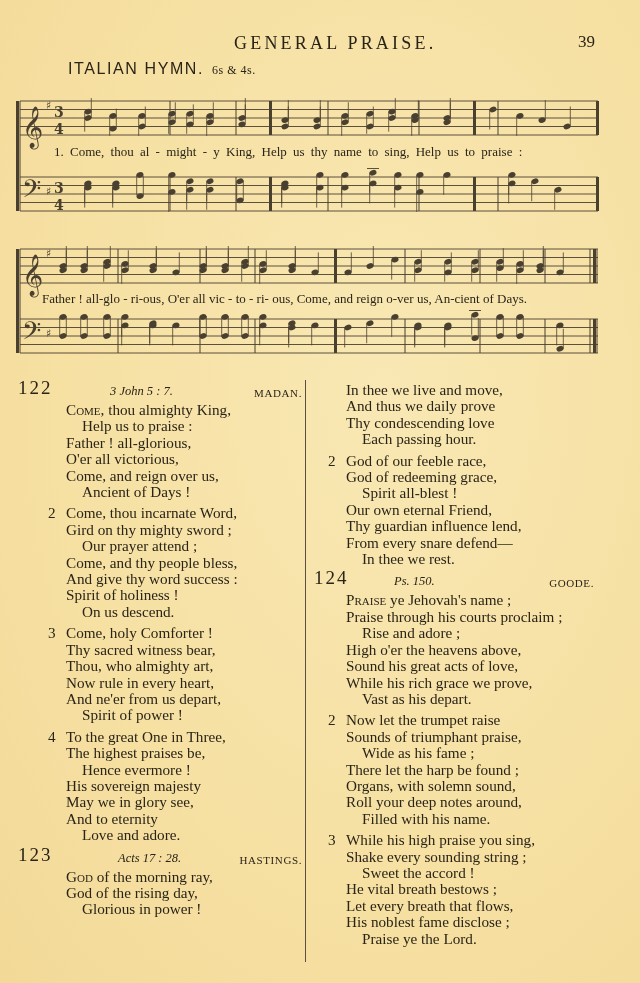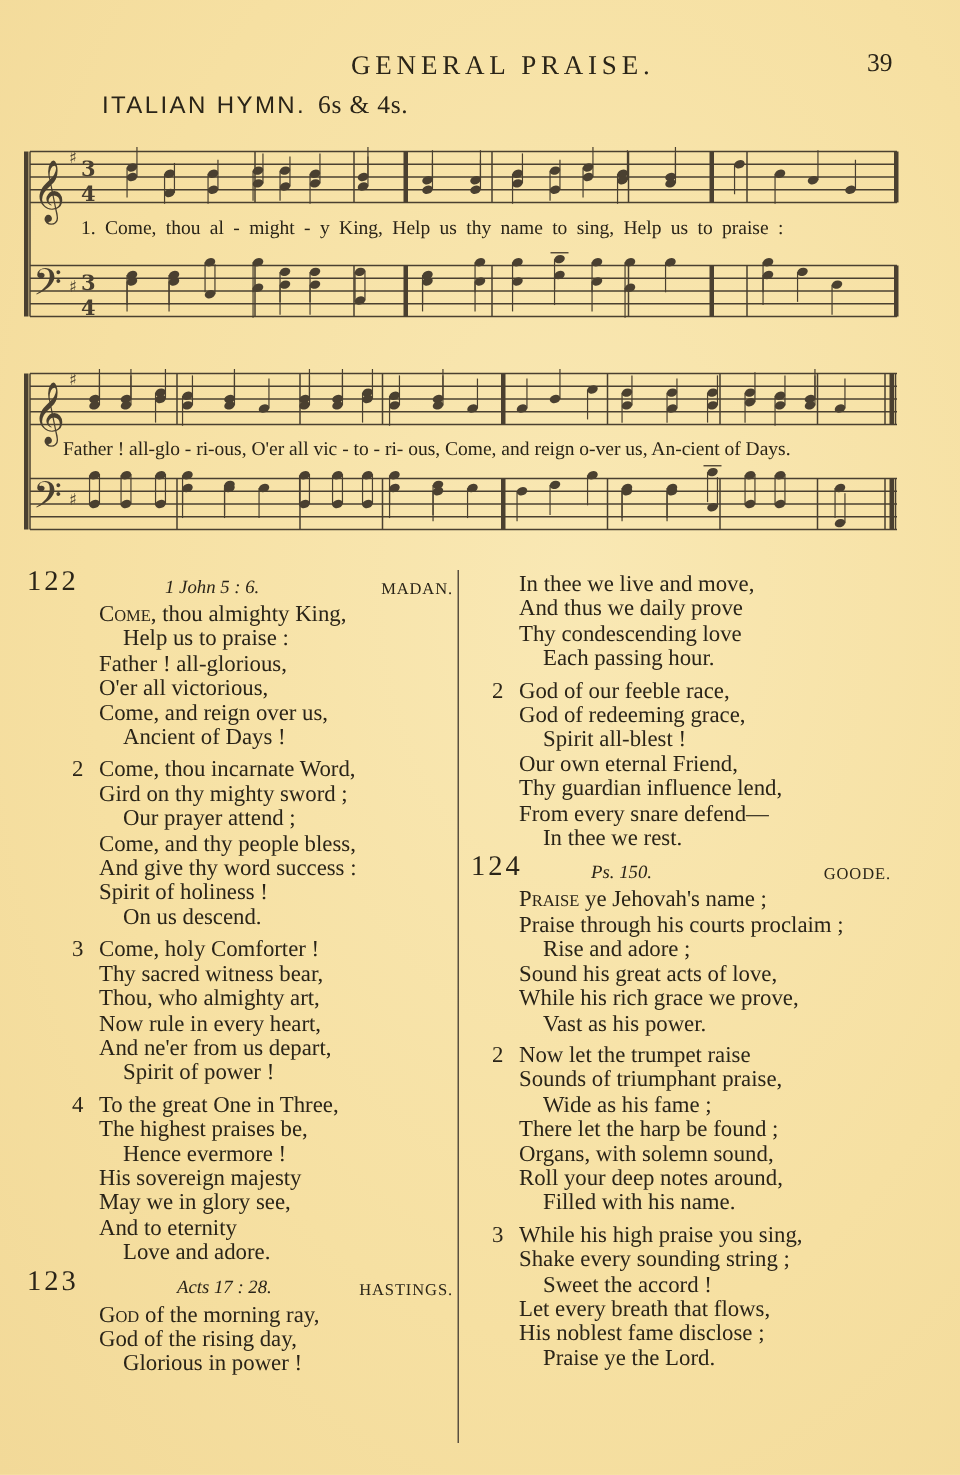--- a/index.html
+++ b/index.html
@@ -19,21 +19,21 @@
     font-family: Liberation Serif, serif; font-size: 18px; letter-spacing: 3.2px;
   }
   .page-number {
     position: absolute; left: 578px; top: -1px;
     font-family: "Liberation Serif", serif; font-size: 17px; text-align: right;
   }
   .tune-title {
     position: absolute; left: 68px; top: 60px;
     font-family: "Liberation Sans", sans-serif; font-size: 16px; letter-spacing: 1.6px;
   }
-  .tune-title .meter { font-family: "Liberation Serif", serif; letter-spacing: 0.5px; margin-left: 8px; font-size: 17px;}
+  .tune-title .meter { font-family: "Liberation Serif", serif; letter-spacing: 0.5px; margin-left: 8px; font-size: 12px;}
   svg.score { position: absolute; left: 0; top: 0; }
   .lyric-line {
     position: absolute; font-family: "Liberation Serif", serif; font-size: 13px;
     white-space: nowrap; color: #2a2418;
   }
   .hymn-col { position: absolute; font-family: "Liberation Serif", serif; font-size: 15.2px; line-height: 16.4px; }
   .hymn-head { position: relative; height: 20px; }
   .hymn-num {
     position: absolute; font-family: "Liberation Serif", serif; font-size: 19px; letter-spacing: 2px; top: -2px;
   }
@@ -433,21 +433,21 @@
   </svg>
 
 <div class="lyric-line" id="lyric0" style="top: 144px; left: 54px; word-spacing: 3px;">1. Come, thou al - might - y  King,  Help us  thy  name  to  sing,  Help  us  to  praise :</div>
 <div class="lyric-line" id="lyric1" style="top: 291px; left: 42px; word-spacing: 0px;">Father !  all-glo - ri-ous,  O'er all vic - to  -  ri- ous,  Come, and reign o-ver us,  An-cient of  Days.</div>
 
 <div class="divider"></div>
 
 <div class="hymn-col" id="col-left" style="left:66px; top:382px; width:236px;">
     <div class="hymn-head" style="margin-left: -48px; width: 284px;">
       <span class="hymn-num" style="left: 0px;">122</span>
-      <span class="hymn-ref" style="left: 92px;">1 John 5 : 6.</span>
+      <span class="hymn-ref" style="left: 92px;">3 John 5 : 7.</span>
       <span class="hymn-author" style="right: 0px;">Madan.</span>
     </div>
     <div class="stanza">
       <div class="line"><span class="sc">Come</span>, thou almighty King,</div>
       <div class="line indent">Help us to praise :</div>
       <div class="line">Father !  all-glorious,</div>
       <div class="line">O'er all victorious,</div>
       <div class="line">Come, and reign over us,</div>
       <div class="line indent">Ancient of Days !</div>
     </div>
@@ -511,36 +511,38 @@
     </div>
     <div class="hymn-head" style="margin-left: -32px; width: 280px; margin-top: 4px;">
       <span class="hymn-num" style="left: 0px;">124</span>
       <span class="hymn-ref" style="left: 80px;">Ps. 150.</span>
       <span class="hymn-author" style="right: 0px;">Goode.</span>
     </div>
     <div class="stanza">
       <div class="line"><span class="sc">Praise</span> ye Jehovah's name ;</div>
       <div class="line">Praise through his courts proclaim ;</div>
       <div class="line indent">Rise and adore ;</div>
+      <div class="line">High o'er the heavens above,</div>
       <div class="line">Sound his great acts of love,</div>
       <div class="line">While his rich grace we prove,</div>
-      <div class="line indent">Vast as his power.</div>
+      <div class="line indent">Vast as his depart.</div>
     </div>
     <div class="stanza">
       <span class="stanza-num">2</span>
       <div class="line">Now let the trumpet raise</div>
       <div class="line">Sounds of triumphant praise,</div>
       <div class="line indent">Wide as his fame ;</div>
       <div class="line">There let the harp be found ;</div>
       <div class="line">Organs, with solemn sound,</div>
       <div class="line">Roll your deep notes around,</div>
       <div class="line indent">Filled with his name.</div>
     </div>
     <div class="stanza">
       <span class="stanza-num">3</span>
       <div class="line">While his high praise you sing,</div>
       <div class="line">Shake every sounding string ;</div>
       <div class="line indent">Sweet the accord !</div>
+      <div class="line">He vital breath bestows ;</div>
       <div class="line">Let every breath that flows,</div>
       <div class="line">His noblest fame disclose ;</div>
       <div class="line indent">Praise ye the Lord.</div>
     </div>
   </div>
 
 </body></html>

